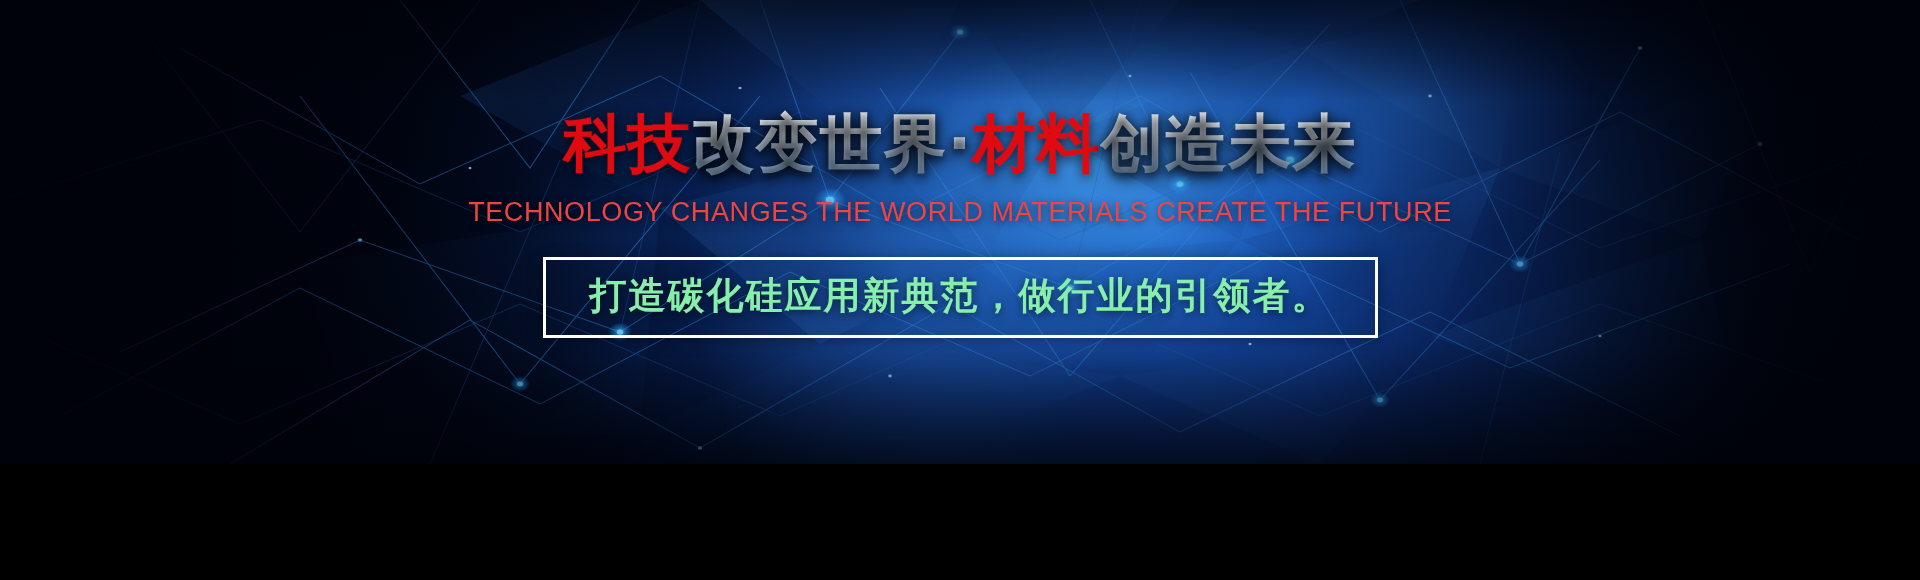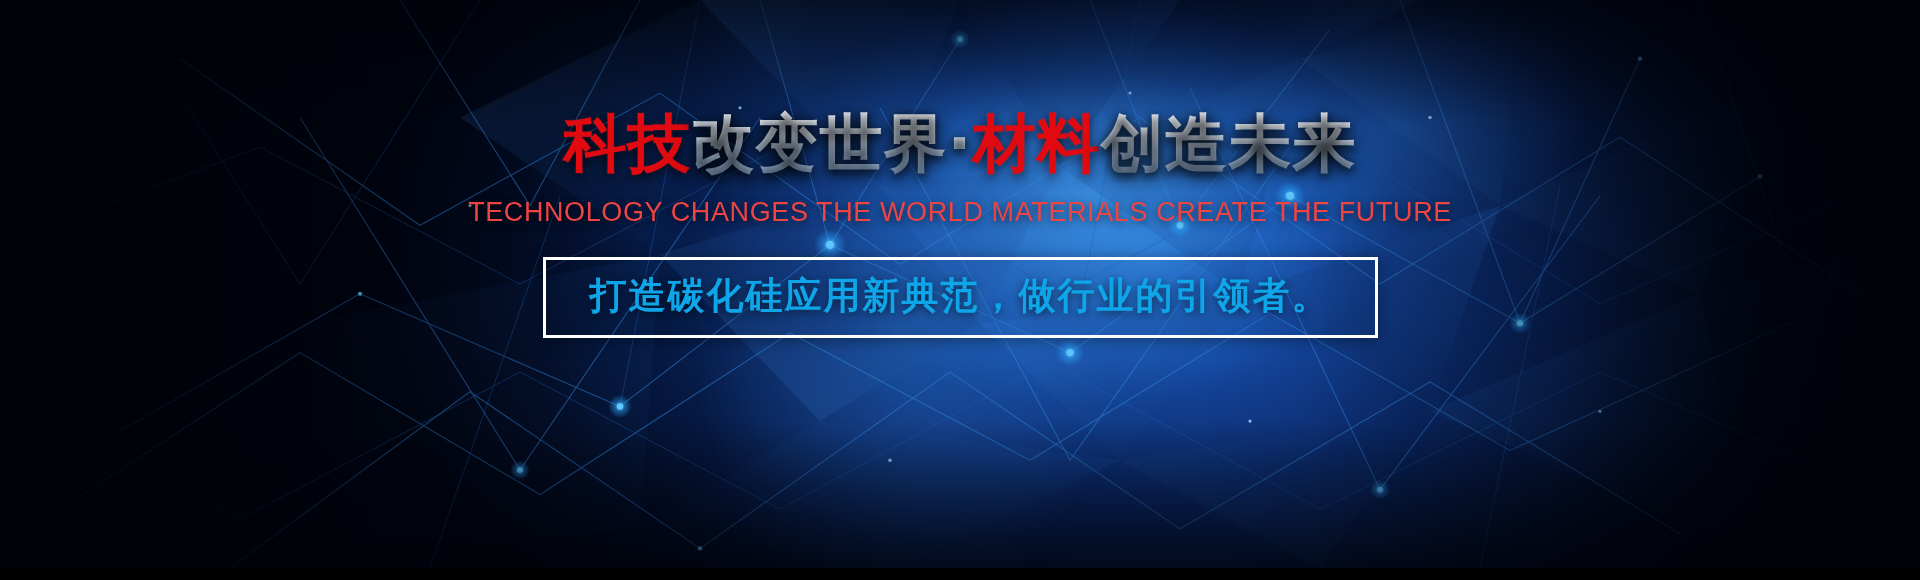--- a/index.html
+++ b/index.html
@@ -5,21 +5,21 @@
 <style>
   html,body{margin:0;padding:0;background:#000;}
   body{
     font-family:"Liberation Sans","DejaVu Sans",sans-serif;
     -webkit-font-smoothing:antialiased;
   }
 
   .banner{
     position:relative;
     width:1920px;
-    height:568px;
+    height:464px;
     overflow:hidden;
     background:#00040f;
   }
 
   
   .bg-base{
     position:absolute; inset:0;
     background:
       radial-gradient(ellipse 780px 520px at 60% 46%, #1f63c8 0%, #14459b 22%, #0b2a6b 44%, #061a45 64%, #020b22 82%, #00040f 100%),
       linear-gradient(90deg,#00030c 0%,#00060f 18%,#021130 38%,#042050 50%,#021436 66%,#000a1c 84%,#00030b 100%);
@@ -85,21 +85,21 @@
 
   .tagline-box{
     margin-top:29px;
     border:3px solid #ffffff;
     padding:17px 44px 19px 44px;
     background:rgba(0,0,0,.03);
     box-shadow:0 2px 14px rgba(0,0,0,.40);
   }
   .tagline{
     font-family:"DejaVu Sans","Liberation Sans",sans-serif;
-    color:#0ea5e9;
+    color:#86efac;
     font-size:37px;
     font-weight:bold;
     letter-spacing:2px;
     white-space:nowrap;
     line-height:1.05;
     text-shadow:0 2px 10px rgba(0,0,0,.6);
   }
 </style>
 </head>
 <body>

